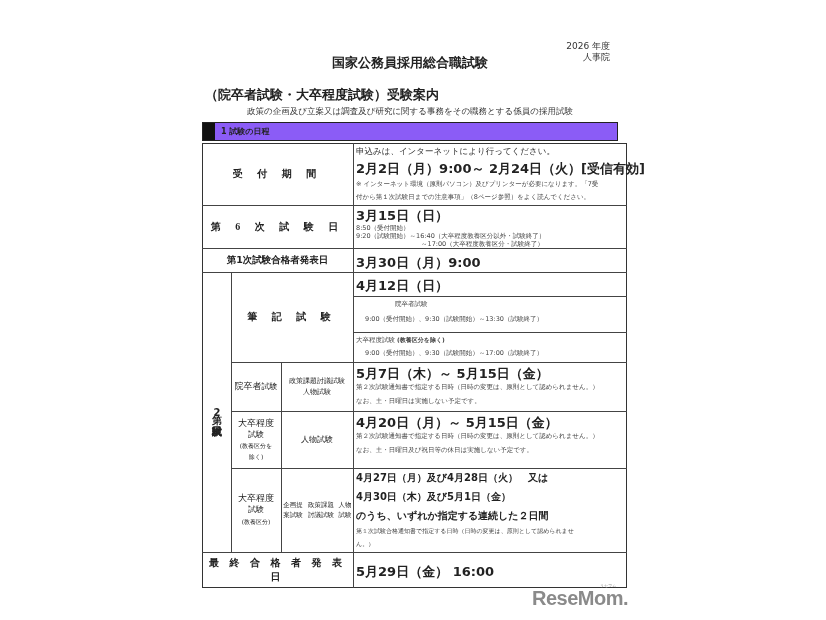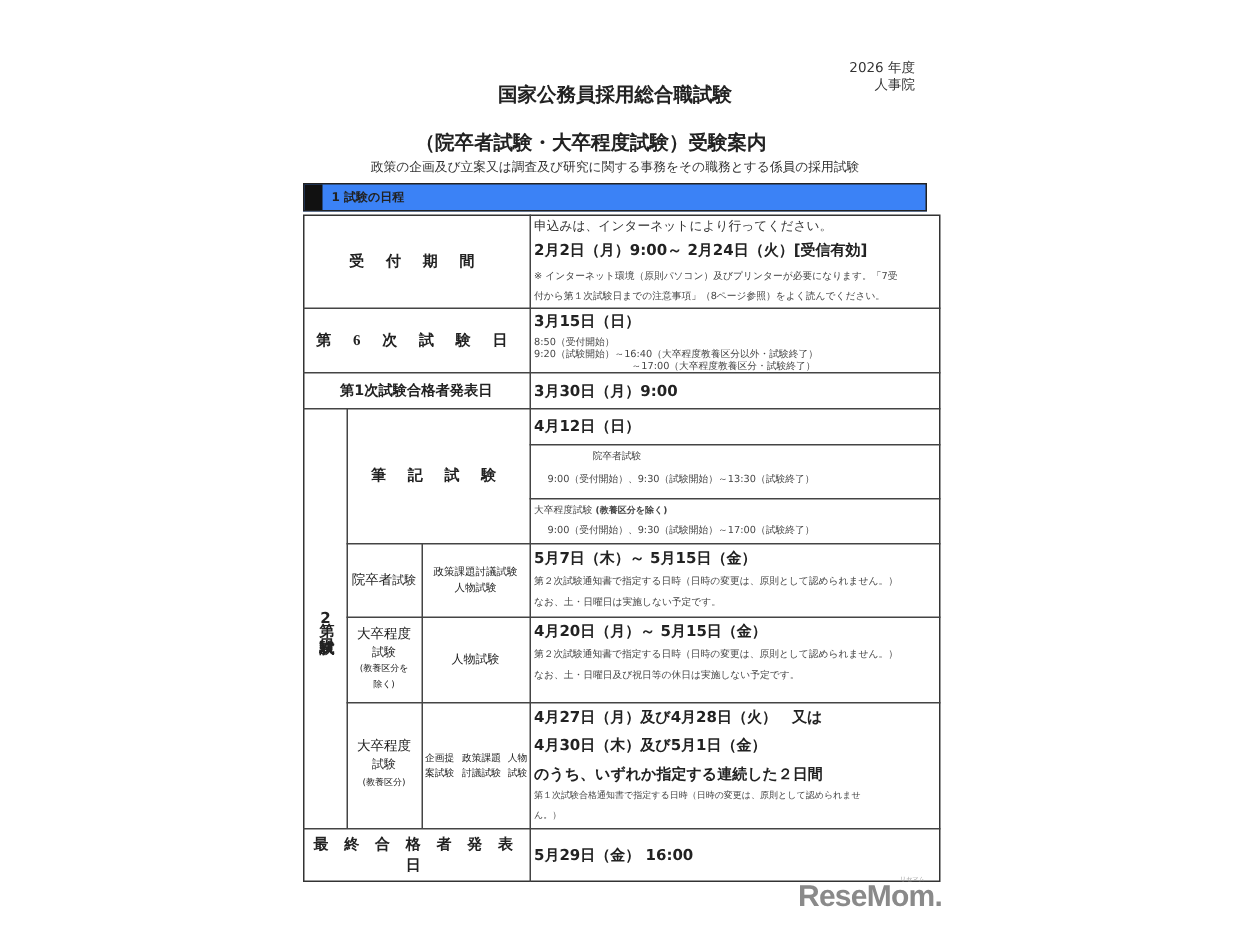--- a/index.html
+++ b/index.html
@@ -1,35 +1,35 @@
 <!DOCTYPE html>
 <html><head>
 <meta charset="utf-8">
 <style>
   html, body { margin:0; padding:0; background:#ffffff; }
   body { width:826px; height:620px; position:relative; overflow:hidden;
          font-family:"DejaVu Sans","Liberation Sans",sans-serif; color:#222; }
   .abs { position:absolute; }
   .year { left:560px; top:21px; width:50px; text-align:right; font-size:9px; line-height:11px; color:#333;margin-top:20px; }
   .title1 { left:200px; top:54px; width:420px; text-align:center; font-size:13px; font-weight:bold; color:#222; }
-  .title2 { left:184px; top:86px; width:420px; text-align:center; font-size:13px; font-weight:bold; color:#222; }
+  .title2 { left:205px; top:86px; width:420px; font-size:13px; font-weight:bold; color:#222; }
   .subtitle { left:200px; top:106px; width:420px; text-align:center; font-size:8.5px; color:#333; }
-  .secbar { left:202px; top:122px; width:414px; height:17px; border:1px solid #222; background:#3b82f6; }
+  .secbar { left:202px; top:122px; width:414px; height:17px; border:1px solid #222; background:#8b5cf6; }
   .secbar .blk { position:absolute; left:0; top:0; width:12px; height:17px; background:#111; }
   .secbar .txt { position:absolute; left:18px; top:3px; font-size:8px; font-weight:bold; color:#222; }
 
   .tbl { left:202px; top:143px; width:425px; height:445px; border:1.5px solid #333; box-sizing:border-box; }
   .hl { position:absolute; height:0; border-top:1px solid #444; }
   .vl { position:absolute; width:0; border-left:1px solid #444; }
   .cell { position:absolute; display:flex; align-items:center; justify-content:center; text-align:center; box-sizing:border-box; }
   .lbl { font-size:10px; font-weight:bold; letter-spacing:6px; color:#222;font-family:Liberation Serif, serif; }
   .lbl2 { font-size:9.5px; font-weight:bold; color:#222; }
   .small { font-size:7.5px; color:#333; line-height:11px; }
   .tiny { font-size:6.5px; color:#444; line-height:10px; }
-  .big { font-size:10px; font-weight:bold; color:#222; }
+  .big { font-size:13px; font-weight:bold; color:#222; }
   .r { position:absolute; left:356px; white-space:nowrap; }
   .vert { writing-mode:vertical-rl; text-orientation:upright; font-size:10px; font-weight:bold; letter-spacing:0px; color:#222; }
   .logo { left:532px; top:587px; font-size:20px; font-weight:bold; color:#8a8a8a; font-family:"Liberation Sans",sans-serif; letter-spacing:-0.5px; }
   .logo-sm { left:600px; top:583px; font-size:4px; color:#999; }
 </style>
 </head>
 <body>
 
 <div class="abs year">
   <div>2026 年度</div>

